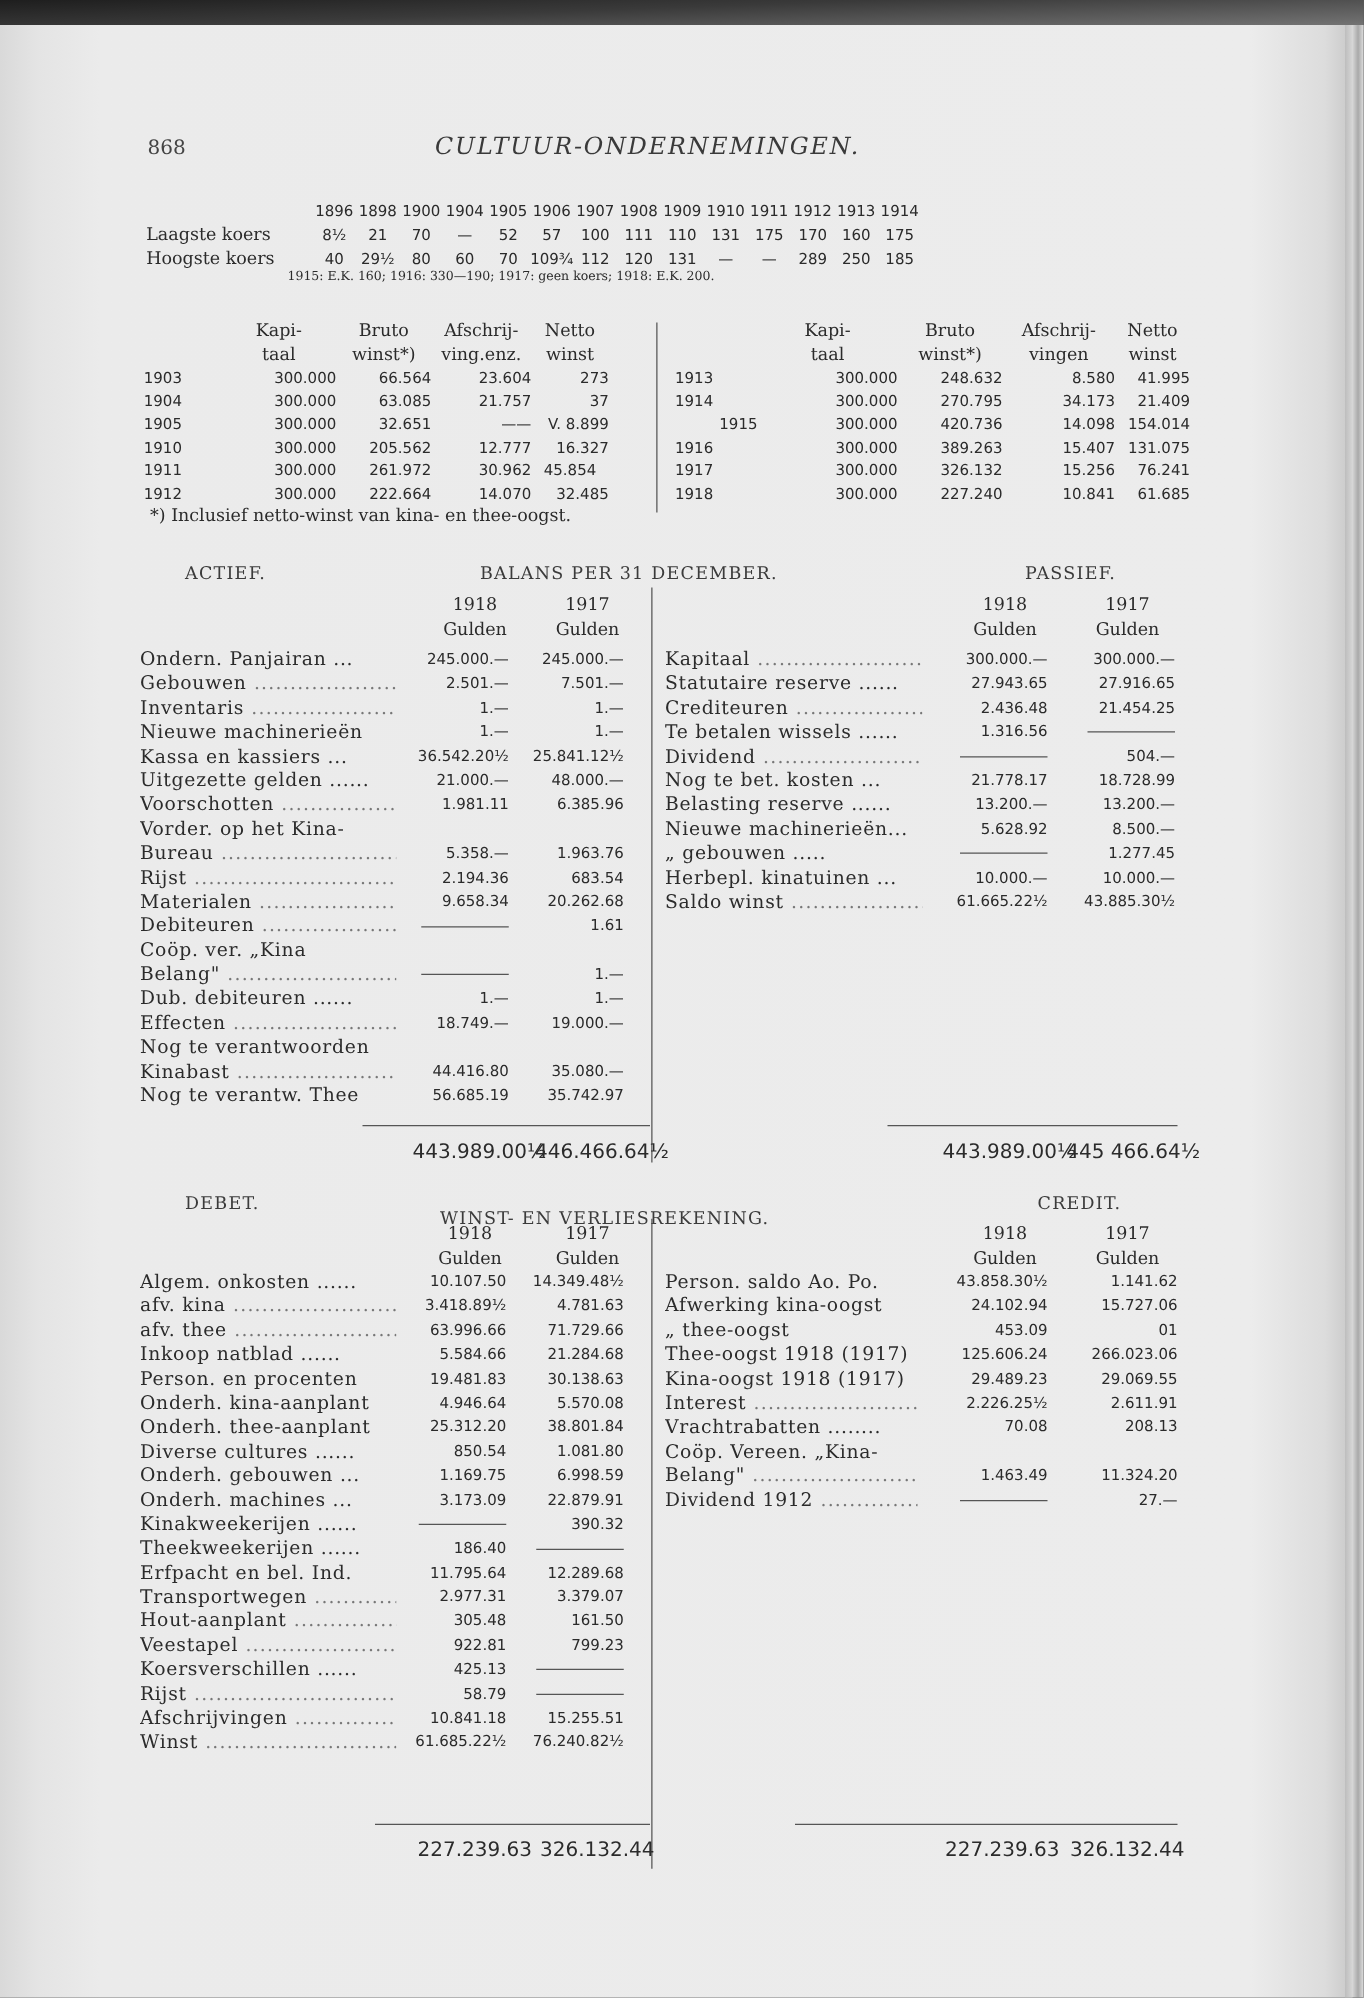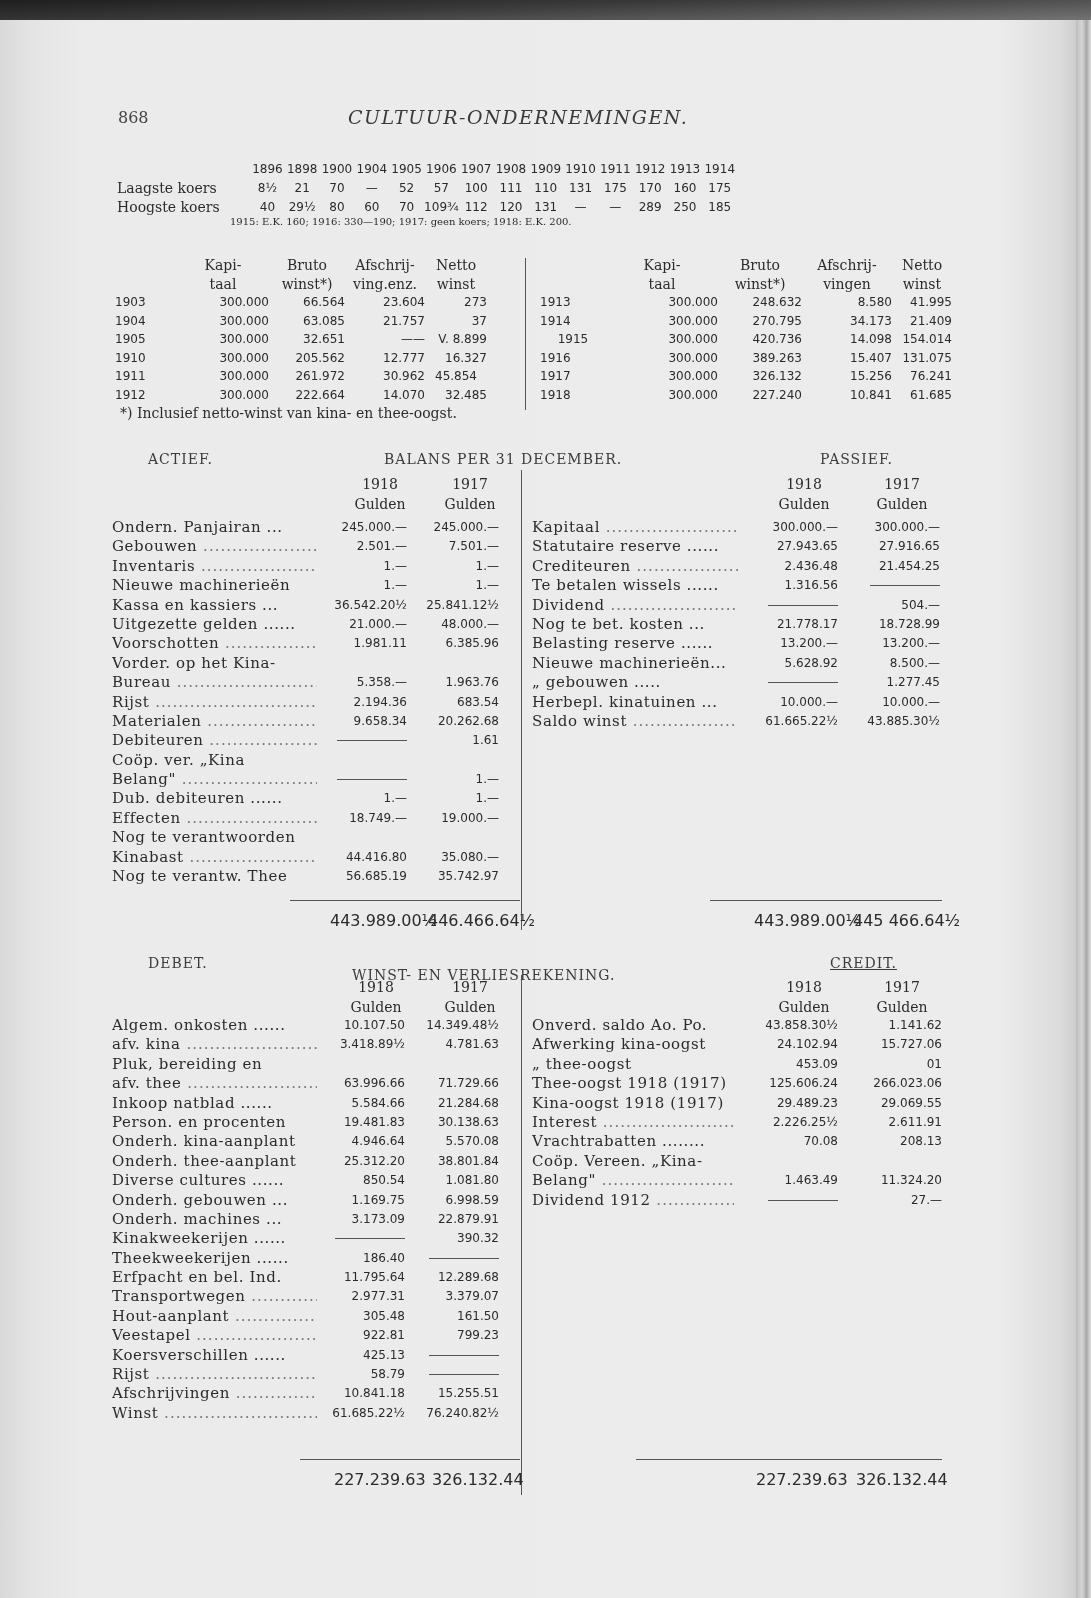--- a/index.html
+++ b/index.html
@@ -210,21 +210,21 @@
         <div class="c" style="width:60px;">41.995</div>
       </div>
       <div class="res-row">
         <div class="c" style="width:66px;text-align:left">1914</div>
         <div class="c" style="width:112px;">300.000</div>
         <div class="c" style="width:84px;">270.795</div>
         <div class="c" style="width:90px;">34.173</div>
         <div class="c" style="width:60px;">21.409</div>
       </div>
       <div class="res-row">
-        <div class="c" style="width:66px;text-align:center">1915</div>
+        <div class="c" style="width:66px;text-align:right">1915</div>
         <div class="c" style="width:112px;">300.000</div>
         <div class="c" style="width:84px;">420.736</div>
         <div class="c" style="width:90px;">14.098</div>
         <div class="c" style="width:60px;">154.014</div>
       </div>
       <div class="res-row">
         <div class="c" style="width:66px;text-align:left">1916</div>
         <div class="c" style="width:112px;">300.000</div>
         <div class="c" style="width:84px;">389.263</div>
         <div class="c" style="width:90px;">15.407</div>
@@ -418,21 +418,21 @@
 
   <div class="hrule" style="left:290px; top:900px; width:230px;"></div>
   <div class="hrule" style="left:710px; top:900px; width:232px;"></div>
   <div class="total" style="left:330px; top:911px;">443.989.00½</div>
   <div class="total" style="left:428px; top:911px;">446.466.64½</div>
   <div class="total" style="left:754px; top:911px;">443.989.00½</div>
   <div class="total" style="left:853px; top:911px;">445 466.64½</div>
 
   <div class="abs ledger-title" style="left:148px; top:955px;">DEBET.</div>
   <div class="abs ledger-title" style="left:352px; top:967px;">WINST- EN VERLIESREKENING.</div>
-  <div class="abs ledger-title" style="left:830px; top:955px;text-decoration:underline;">CREDIT.</div>
+  <div class="abs ledger-title" style="left:830px; top:955px;">CREDIT.</div>
 
   <div class="abs lhead" style="left:336px; top:979px; width:80px;">1918</div>
   <div class="abs lhead" style="left:430px; top:979px; width:80px;">1917</div>
   <div class="abs lhead" style="left:336px; top:999px; width:80px;">Gulden</div>
   <div class="abs lhead" style="left:430px; top:999px; width:80px;">Gulden</div>
   <div class="abs lhead" style="left:764px; top:979px; width:80px;">1918</div>
   <div class="abs lhead" style="left:862px; top:979px; width:80px;">1917</div>
   <div class="abs lhead" style="left:764px; top:999px; width:80px;">Gulden</div>
   <div class="abs lhead" style="left:862px; top:999px; width:80px;">Gulden</div>
 
@@ -441,25 +441,20 @@
         <div class="lname" style="width:205px"><span>Algem. onkosten ......</span></div>
         <div class="lval" style="width:88px">10.107.50</div>
         <div class="lval" style="width:94px">14.349.48½</div>
       </div>
       <div class="lrow">
         <div class="lname" style="width:205px"><span>  afv. kina</span><span class="dots"> ........................................</span></div>
         <div class="lval" style="width:88px">3.418.89½</div>
         <div class="lval" style="width:94px">4.781.63</div>
       </div>
       <div class="lrow">
-        <div class="lname" style="width:205px"><span>Pluk, bereiding en</span></div>
-        <div class="lval" style="width:88px"></div>
-        <div class="lval" style="width:94px"></div>
-      </div>
-      <div class="lrow">
         <div class="lname" style="width:205px"><span>  afv. thee</span><span class="dots"> ........................................</span></div>
         <div class="lval" style="width:88px">63.996.66</div>
         <div class="lval" style="width:94px">71.729.66</div>
       </div>
       <div class="lrow">
         <div class="lname" style="width:205px"><span>Inkoop natblad ......</span></div>
         <div class="lval" style="width:88px">5.584.66</div>
         <div class="lval" style="width:94px">21.284.68</div>
       </div>
       <div class="lrow">
@@ -539,21 +534,21 @@
       </div>
       <div class="lrow">
         <div class="lname" style="width:205px"><span>Winst</span><span class="dots"> ........................................</span></div>
         <div class="lval" style="width:88px">61.685.22½</div>
         <div class="lval" style="width:94px">76.240.82½</div>
       </div>
     </div>
   <div class="vrule" style="left:521px; top:975px; height:520px;"></div>
   <div class="ledger" id="credit" style="left:532px; top:1016px;">
       <div class="lrow">
-        <div class="lname" style="width:202px"><span>Onverd. saldo Ao. Po.</span></div>
+        <div class="lname" style="width:202px"><span>Person. saldo Ao. Po.</span></div>
         <div class="lval" style="width:104px">43.858.30½</div>
         <div class="lval" style="width:104px">1.141.62</div>
       </div>
       <div class="lrow">
         <div class="lname" style="width:202px"><span>Afwerking   kina-oogst</span></div>
         <div class="lval" style="width:104px">24.102.94</div>
         <div class="lval" style="width:104px">15.727.06</div>
       </div>
       <div class="lrow">
         <div class="lname" style="width:202px"><span>    „       thee-oogst</span></div>

